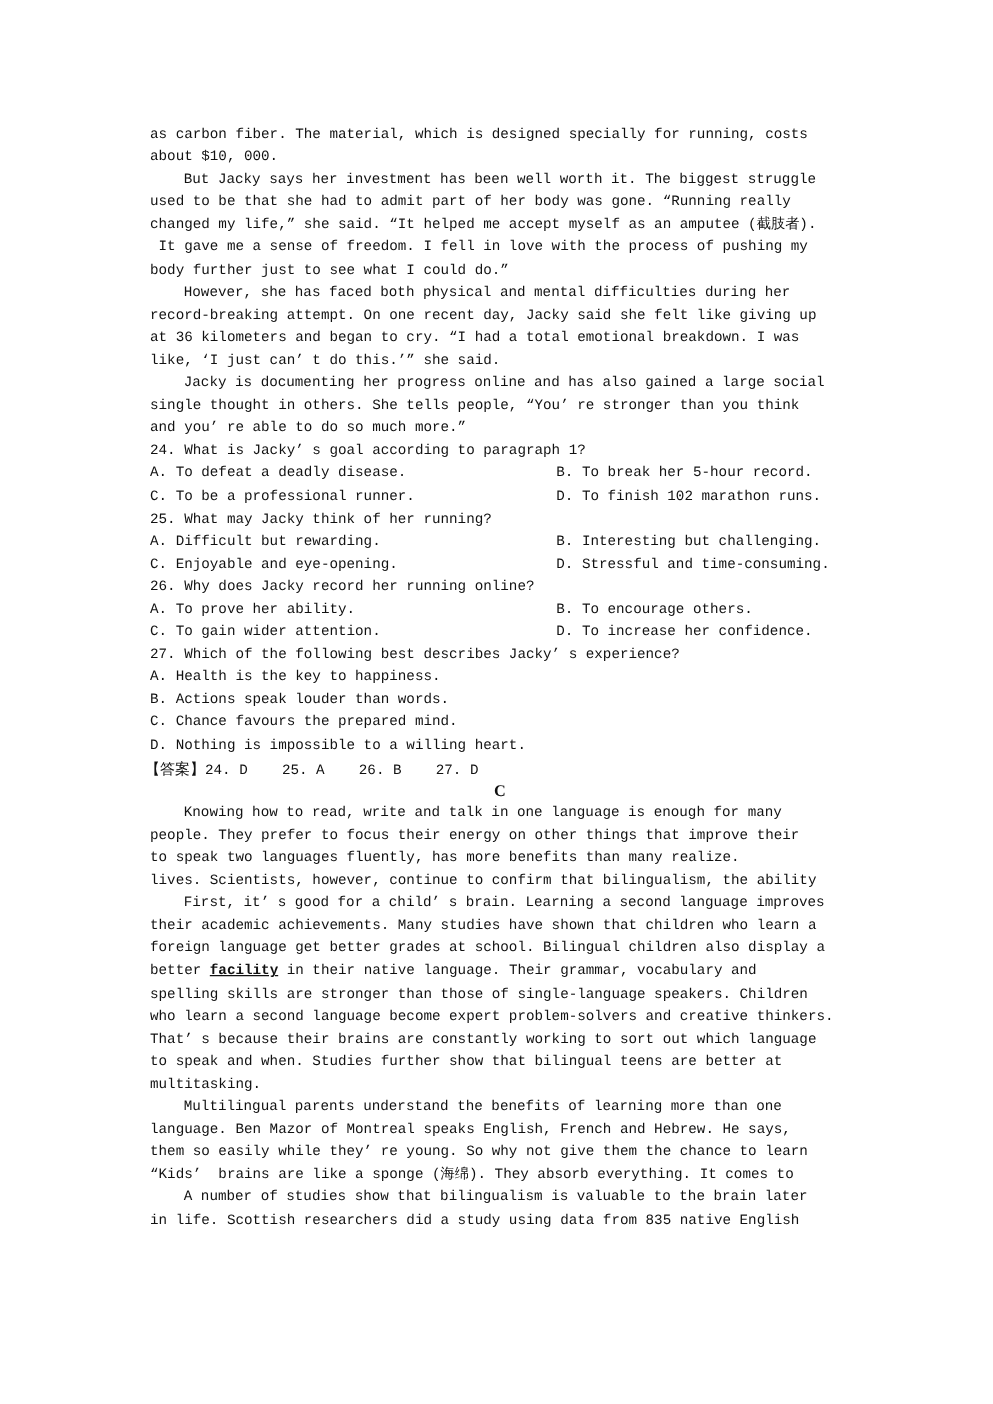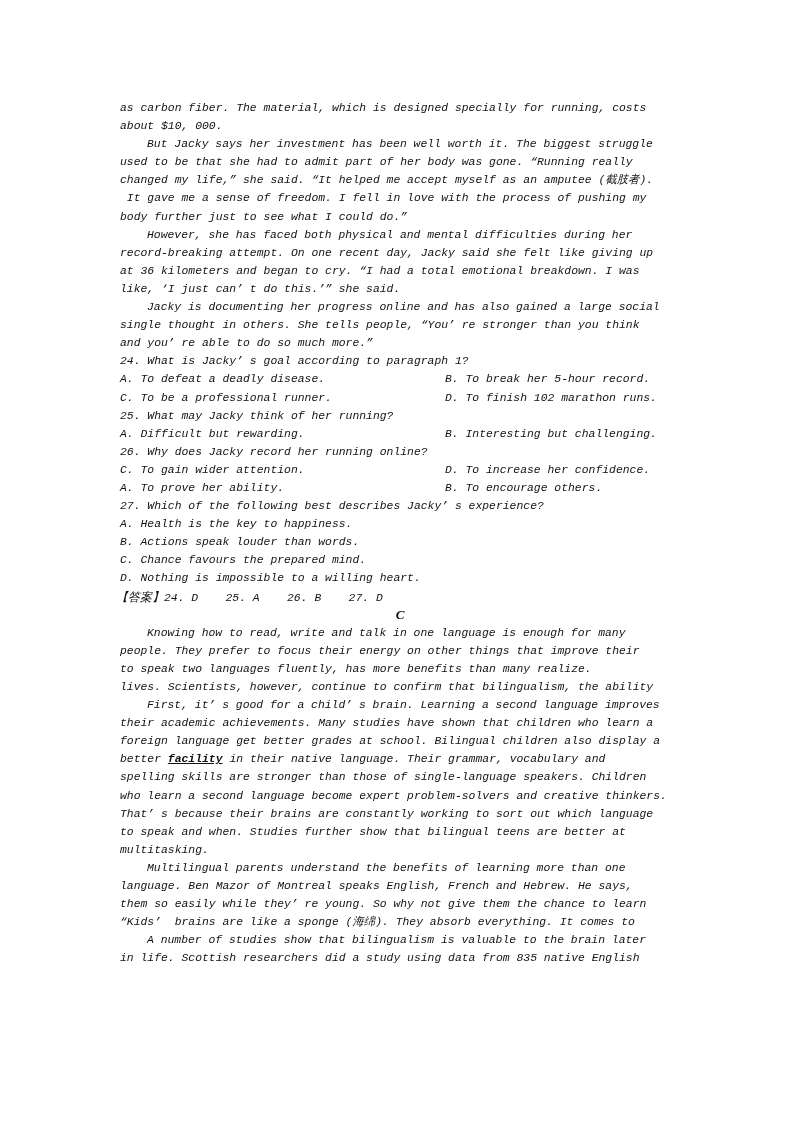--- a/index.html
+++ b/index.html
@@ -1,20 +1,20 @@
 <!DOCTYPE html>
 <html><head>
 <meta charset="utf-8">
 <style>
   html, body { margin: 0; padding: 0; background: #ffffff; }
   body { width: 794px; height: 1123px; position: relative; overflow: hidden; }
   .page {
     position: absolute; left: 120px; top: 99px; width: 560px;
     font-family: "Liberation Mono", "DejaVu Sans Mono", monospace;
-    font-size: 11.4px; line-height: 18.1px; color: #111; font-style: italic;
+    font-size: 11.4px; line-height: 18.1px; color: #111;
   }
   .line { white-space: pre; height: 18.1px; }
   .indent { padding-left: 27px; }
   .row2 { display: flex; white-space: pre; height: 18.1px; }
   .row2 .col { width: 325px; }
   .answer { white-space: pre; height: 18.1px; margin-left: -4px; }
   .answer .bracket { font-family: "DejaVu Sans", sans-serif; font-size: 12px; }
   .section { text-align: center; font-weight: bold; font-family: "Liberation Serif", serif; font-size: 13px; height: 18.1px; }
   .underline { font-weight: bold; text-decoration: underline; }
 </style>
@@ -46,25 +46,26 @@
   </div>
 
   <div>
     <div class="line">24. What is Jacky’ s goal according to paragraph 1?</div>
     <div class="row2"><span class="col">A. To defeat a deadly disease.</span><span>B. To break her 5-hour record.</span></div>
     <div class="row2"><span class="col">C. To be a professional runner.</span><span>D. To finish 102 marathon runs.</span></div>
   </div>
   <div>
     <div class="line">25. What may Jacky think of her running?</div>
     <div class="row2"><span class="col">A. Difficult but rewarding.</span><span>B. Interesting but challenging.</span></div>
+    <div class="row2"><span class="col">C. Enjoyable and eye-opening.</span><span>D. Stressful and time-consuming.</span></div>
   </div>
   <div>
     <div class="line">26. Why does Jacky record her running online?</div>
+    <div class="row2"><span class="col">A. To prove her ability.</span><span>B. To encourage others.</span></div>
     <div class="row2"><span class="col">C. To gain wider attention.</span><span>D. To increase her confidence.</span></div>
-    <div class="row2"><span class="col">A. To prove her ability.</span><span>B. To encourage others.</span></div>
   </div>
   <div>
     <div class="line">27. Which of the following best describes Jacky’ s experience?</div>
     <div class="line">A. Health is the key to happiness.</div>
     <div class="line">B. Actions speak louder than words.</div>
     <div class="line">C. Chance favours the prepared mind.</div>
     <div class="line">D. Nothing is impossible to a willing heart.</div>
   </div>
 
   <div class="answer"><span class="bracket">【答案】</span><span>24. D    25. A    26. B    27. D</span></div>

